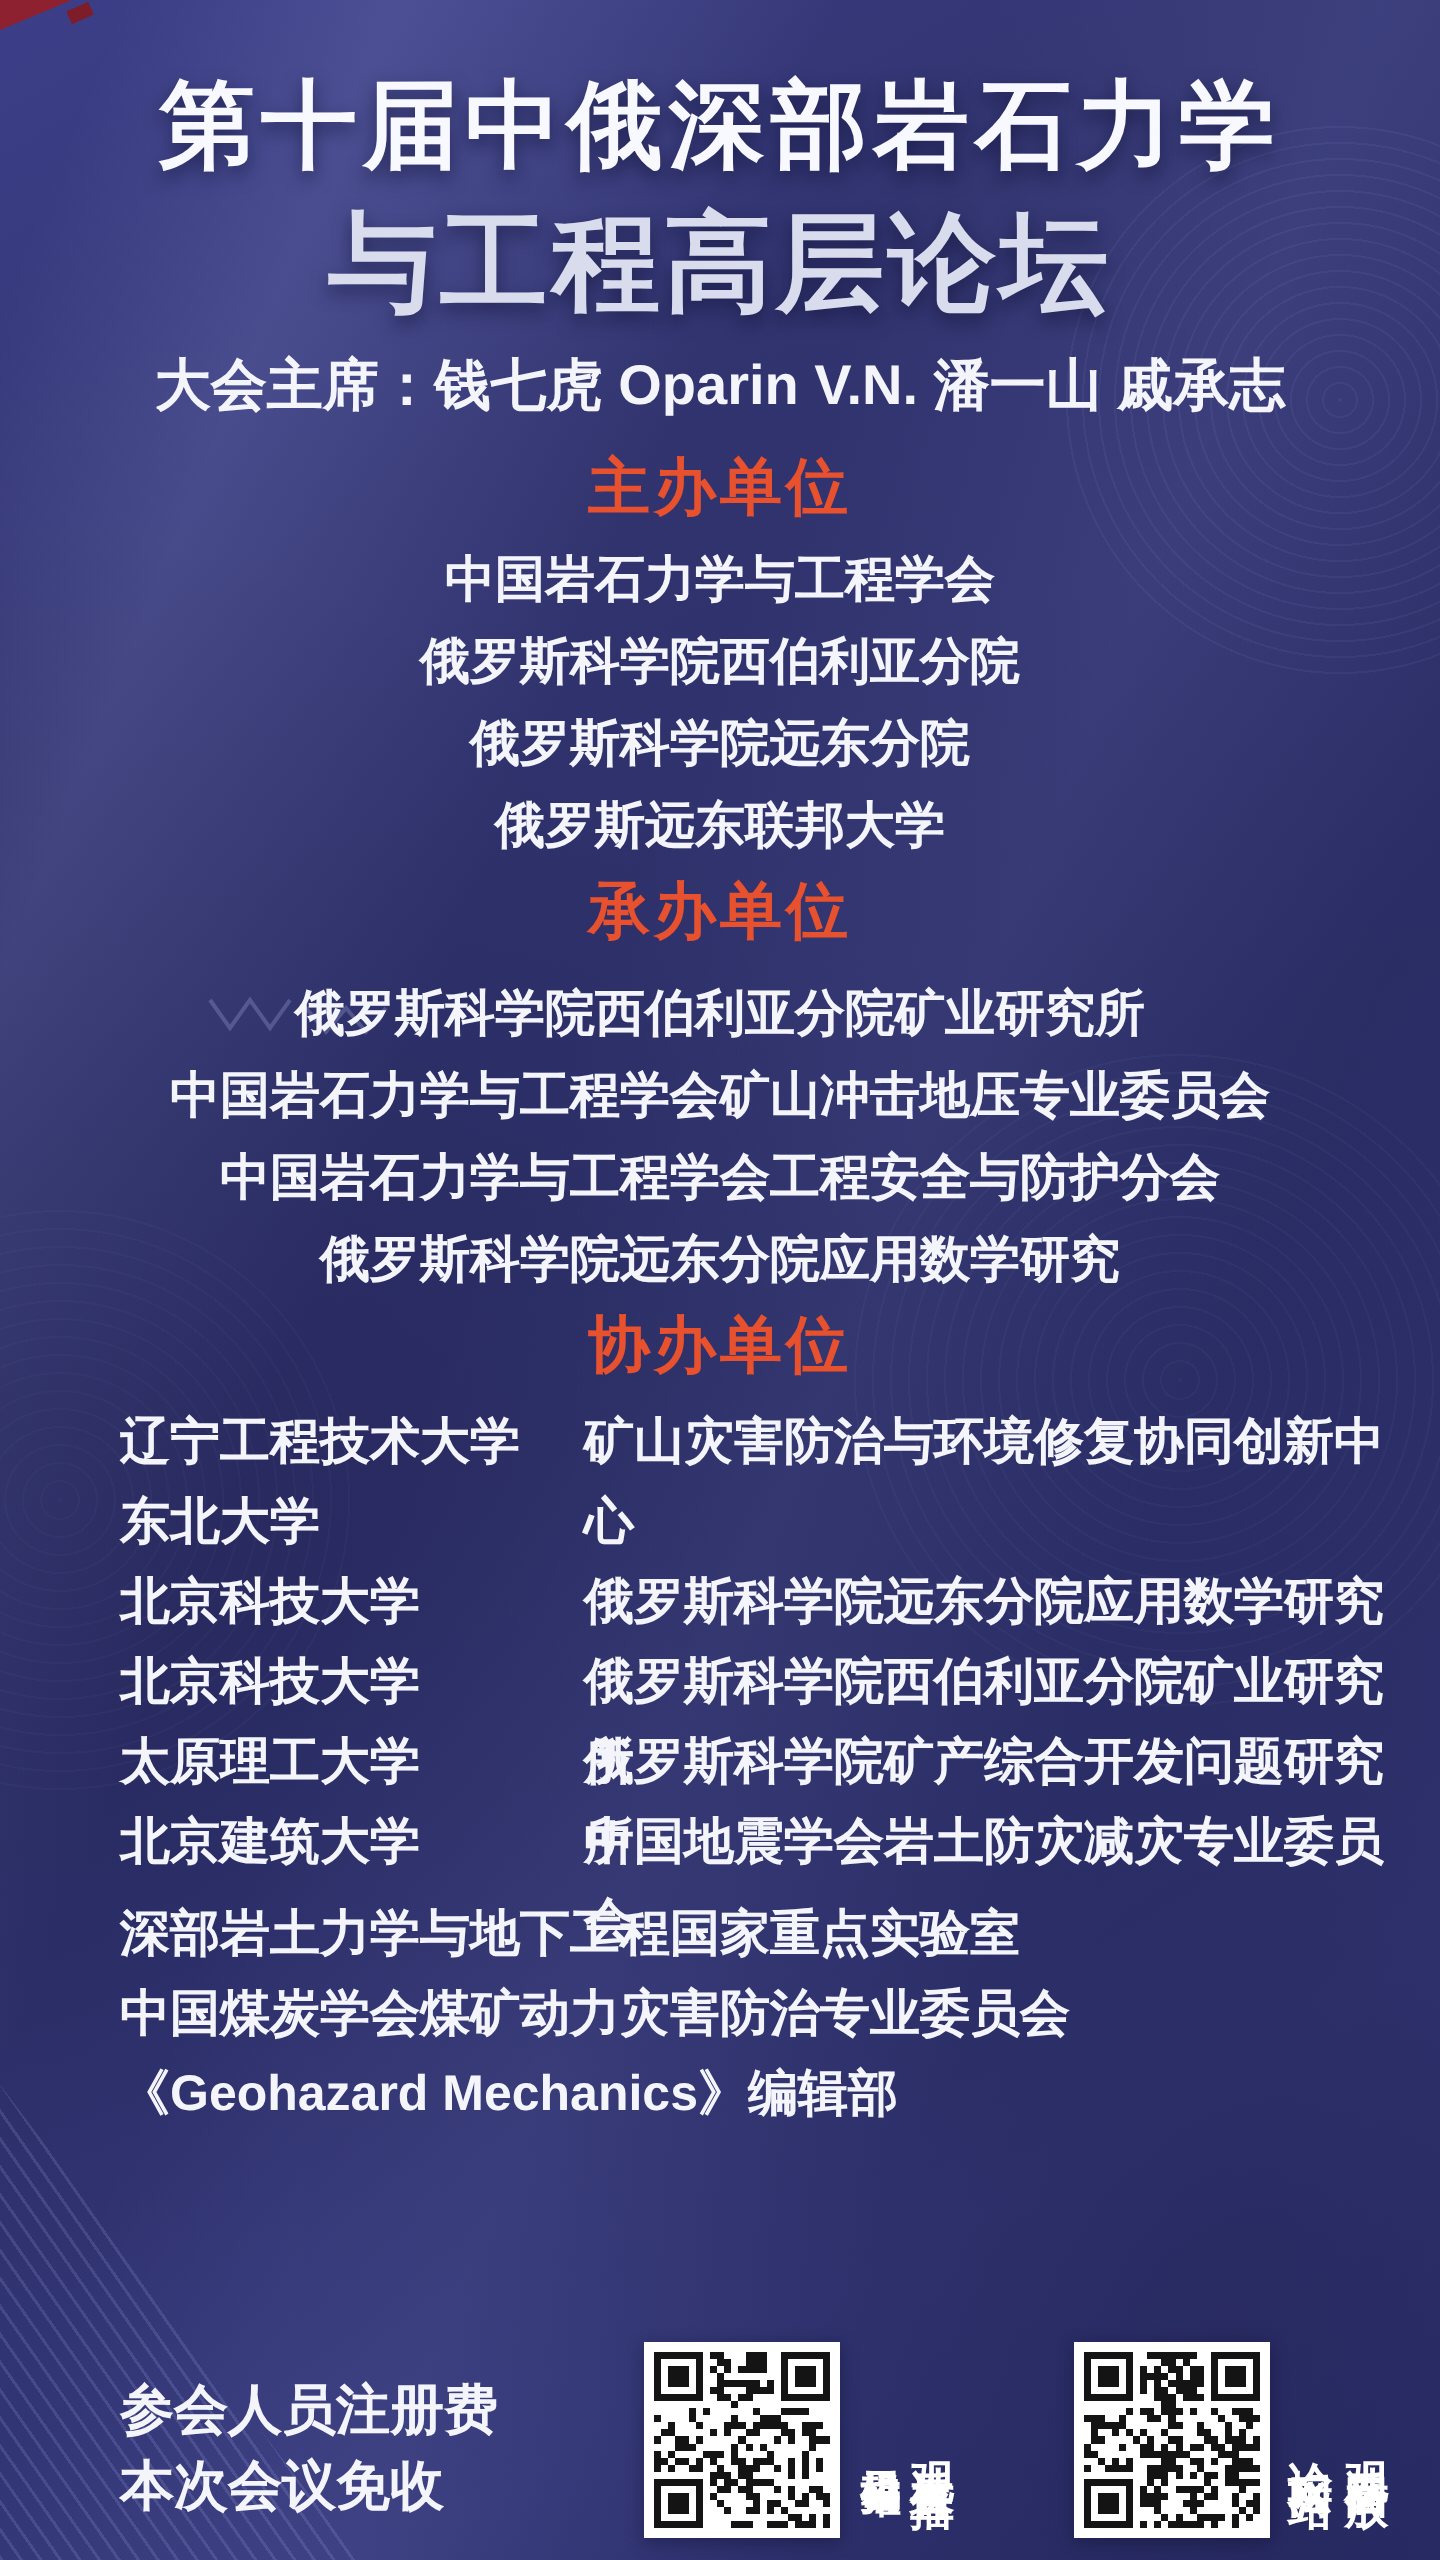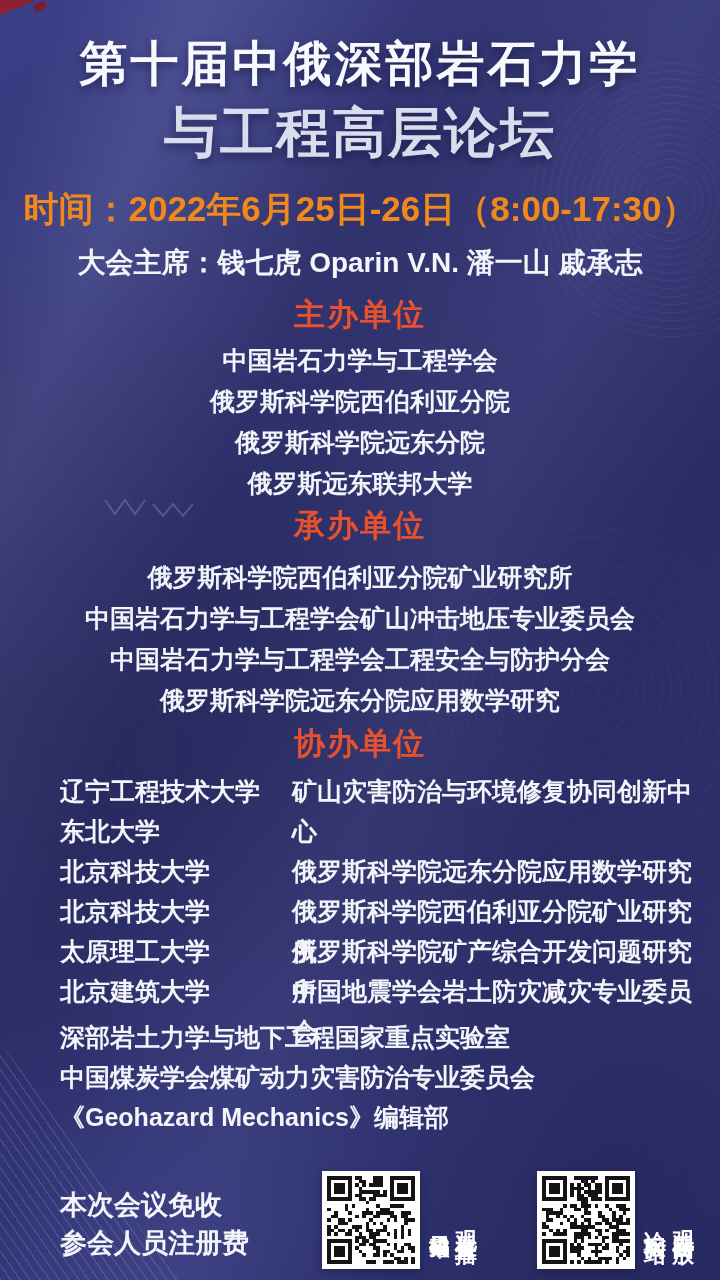--- a/index.html
+++ b/index.html
@@ -85,21 +85,20 @@
   <svg class="zigzag" width="100" height="22" viewBox="0 0 100 22">
     <polyline points="2,4 12,18 22,4 32,18 42,4" fill="none" stroke="#aab2ee" stroke-width="2"></polyline>
     <polyline points="50,8 60,20 70,8 80,20 90,8" fill="none" stroke="#aab2ee" stroke-width="2"></polyline>
   </svg>
 
   <div class="content">
 
     <div class="title1">第十届中俄深部岩石力学</div>
     <div class="title2">与工程高层论坛</div>
 
-    <div class="time-line">时间：2022年6月25日-26日（8:00-17:30）</div>
     <div class="chairs-line">大会主席：钱七虎  Oparin V.N.  潘一山  戚承志</div>
 
     <div class="sec-header h-host">主办单位</div>
     <div class="center-list">
       <div class="center-item">中国岩石力学与工程学会</div>
       <div class="center-item">俄罗斯科学院西伯利亚分院</div>
       <div class="center-item">俄罗斯科学院远东分院</div>
       <div class="center-item">俄罗斯远东联邦大学</div>
     </div>
 
@@ -137,22 +136,22 @@
         <div class="co-right">中国地震学会岩土防灾减灾专业委员会</div>
       </div>
     </div>
     <div class="extra-list">
       <div class="extra-item">深部岩土力学与地下工程国家重点实验室</div>
       <div class="extra-item">中国煤炭学会煤矿动力灾害防治专业委员会</div>
       <div class="extra-item">《Geohazard Mechanics》编辑部</div>
     </div>
 
     <div class="free-note">
+      <div>参会人员注册费</div>
       <div>本次会议免收</div>
-      <div>参会人员注册费</div>
     </div>
 
     <div class="qr-group live">
       <div class="qr-box">
         <svg id="qr-live" viewBox="0 0 25 25" fill="#141414" shape-rendering="crispEdges">
             <rect x="8" y="0" width="1" height="1"></rect>
             <rect x="9" y="0" width="1" height="1"></rect>
             <rect x="13" y="0" width="1" height="1"></rect>
             <rect x="14" y="0" width="1" height="1"></rect>
             <rect x="15" y="0" width="1" height="1"></rect>

